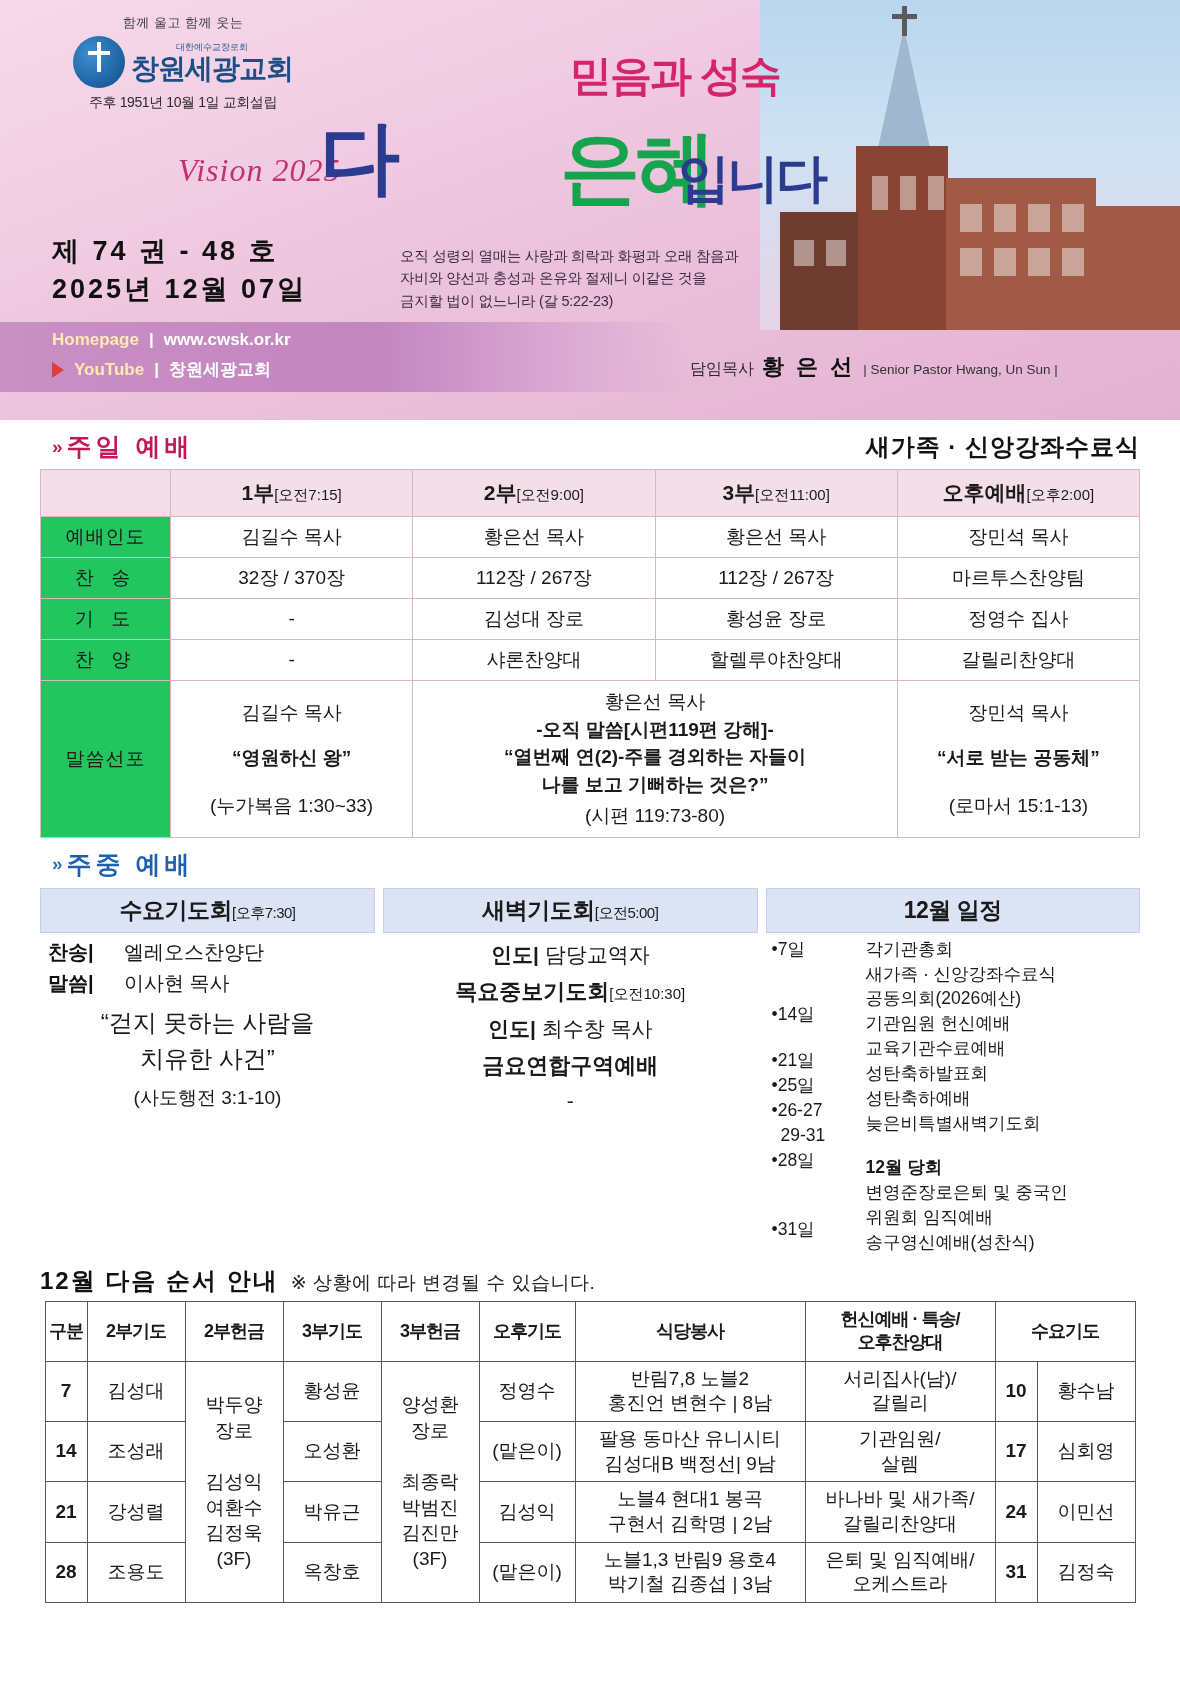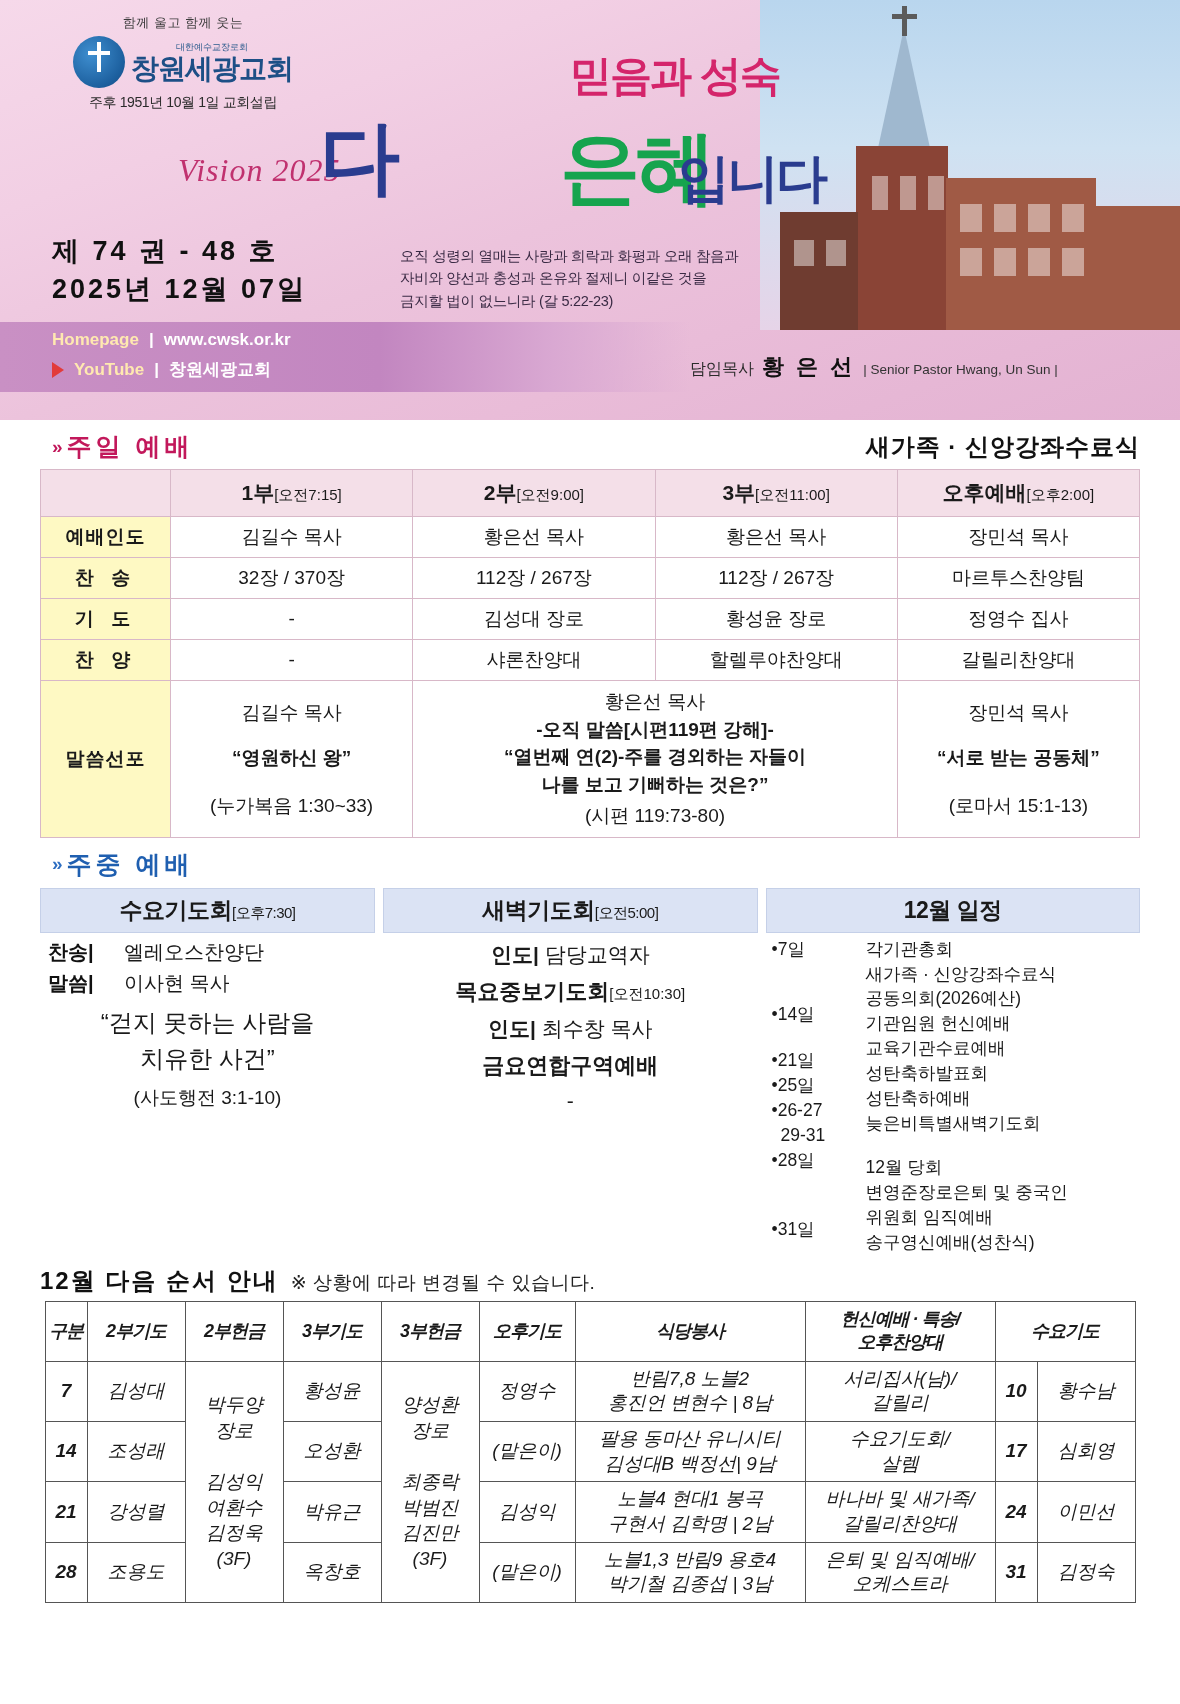--- a/index.html
+++ b/index.html
@@ -266,22 +266,22 @@
     padding: 7px 2px;
   }
   .sunday-tbl thead th {
     background: #f4dfe8;
     font-size: 21px;
     font-weight: bold;
     padding: 9px 2px;
   }
   .svc-time { font-size: 15px; font-weight: normal; }
   .row-label {
-    background: #fef9c3;
-    font-weight: bold;
+    background: #22c55e;
+    font-weight: normal;
     font-size: 19px;
     letter-spacing: 6px;
     width: 130px;
   }
   .row-label.nolsp { letter-spacing: 1px; }
   .msg-cell { line-height: 1.45; font-size: 18px; }
   .msg-strong { font-weight: bold; }
   .msg-quote { font-weight: bold; }
   .msg-ref { }
 
@@ -325,21 +325,21 @@
   .sched {
     display: flex;
     gap: 8px;
     font-size: 17.5px;
     line-height: 1.42;
     padding: 4px 0 0 6px;
   }
   .sched-dates { width: 86px; flex: none; }
   .sched-dates div { white-space: nowrap; }
   .sched-items { flex: 1; }
-  .sched-items .bold { font-weight: normal; }
+  .sched-items .bold { font-weight: bold; }
 
   
   .notice {
     width: 1100px;
     margin: 10px auto 4px auto;
     display: flex;
     align-items: baseline;
     gap: 12px;
   }
   .notice-title {
@@ -352,21 +352,20 @@
     font-size: 19px;
     color: #222;
     letter-spacing: .5px;
   }
 
   
   .duty-tbl {
     width: 956px;
     margin: 0 auto;
     table-layout: fixed;
-    font-style: italic;
   }
   .duty-tbl th, .duty-tbl td {
     border: 1px solid #555;
     text-align: center;
     font-size: 19px;
     padding: 5px 2px;
     line-height: 1.3;
   }
   .duty-tbl thead th {
     font-size: 18px;
@@ -680,21 +679,21 @@
       <td class="duty-num">10</td>
       <td>황수남</td>
     </tr>
     <tr>
       <td class="duty-num">14</td>
       <td>조성래</td>
       <td>오성환</td>
       <td>(맡은이)</td>
       <td class="duty-small two-line" style="white-space:pre-line">팔용 동마산 유니시티
 김성대B 백정선| 9남</td>
-      <td class="duty-small two-line" style="white-space:pre-line">수요기도회/
+      <td class="duty-small two-line" style="white-space:pre-line">기관임원/
 살렘</td>
       <td class="duty-num">17</td>
       <td>심회영</td>
     </tr>
     <tr>
       <td class="duty-num">21</td>
       <td>강성렬</td>
       <td>박유근</td>
       <td>김성익</td>
       <td class="duty-small two-line" style="white-space:pre-line">노블4  현대1  봉곡

